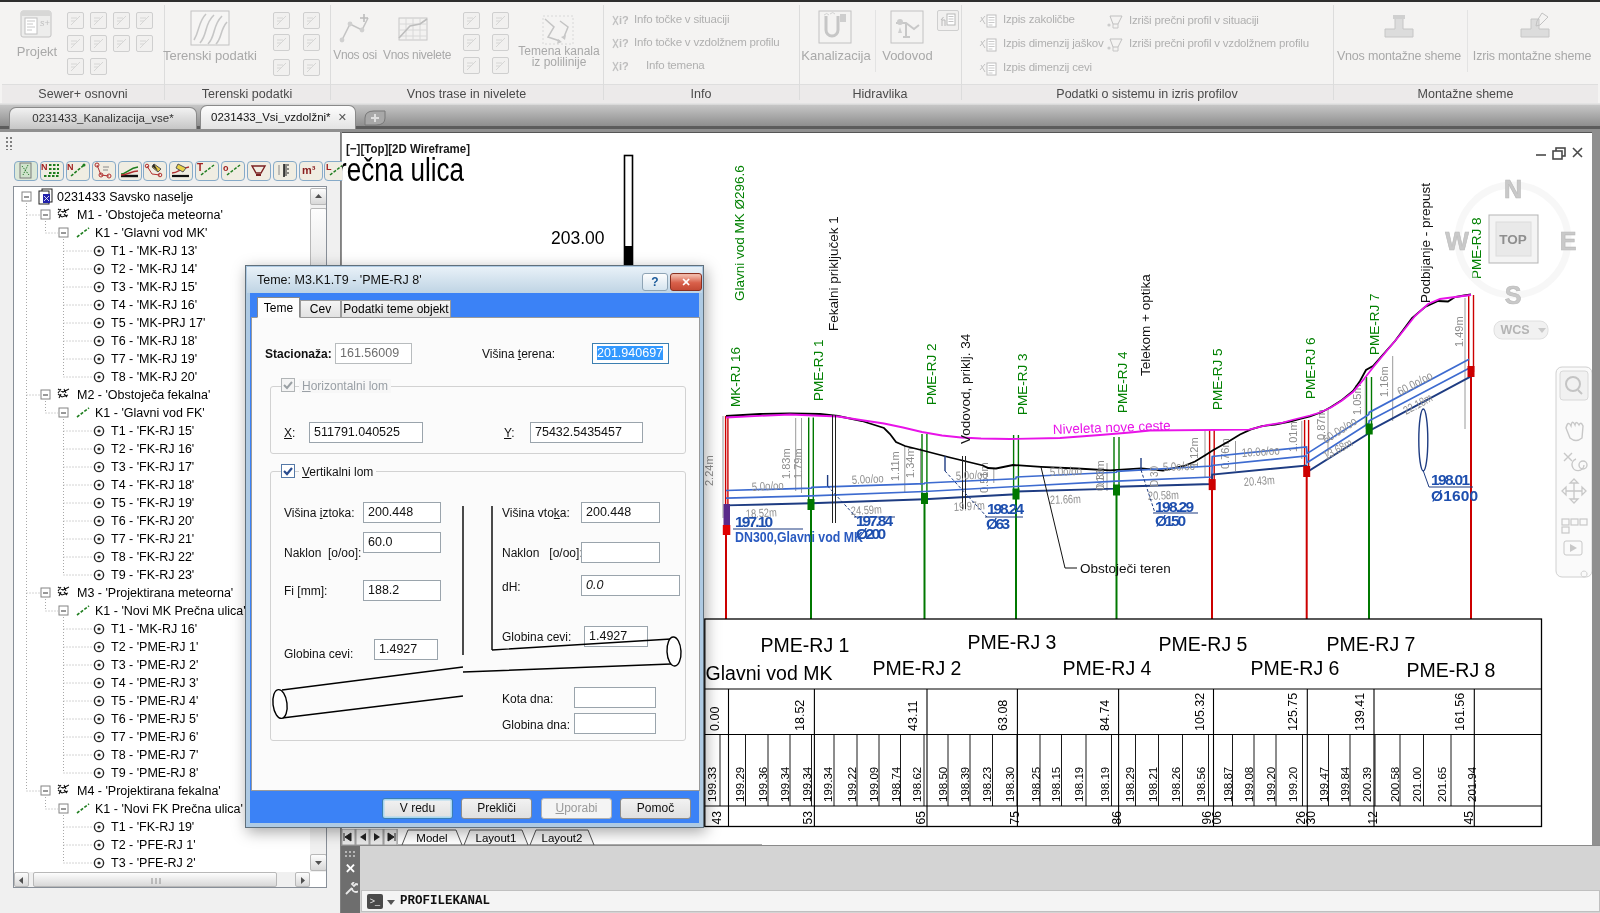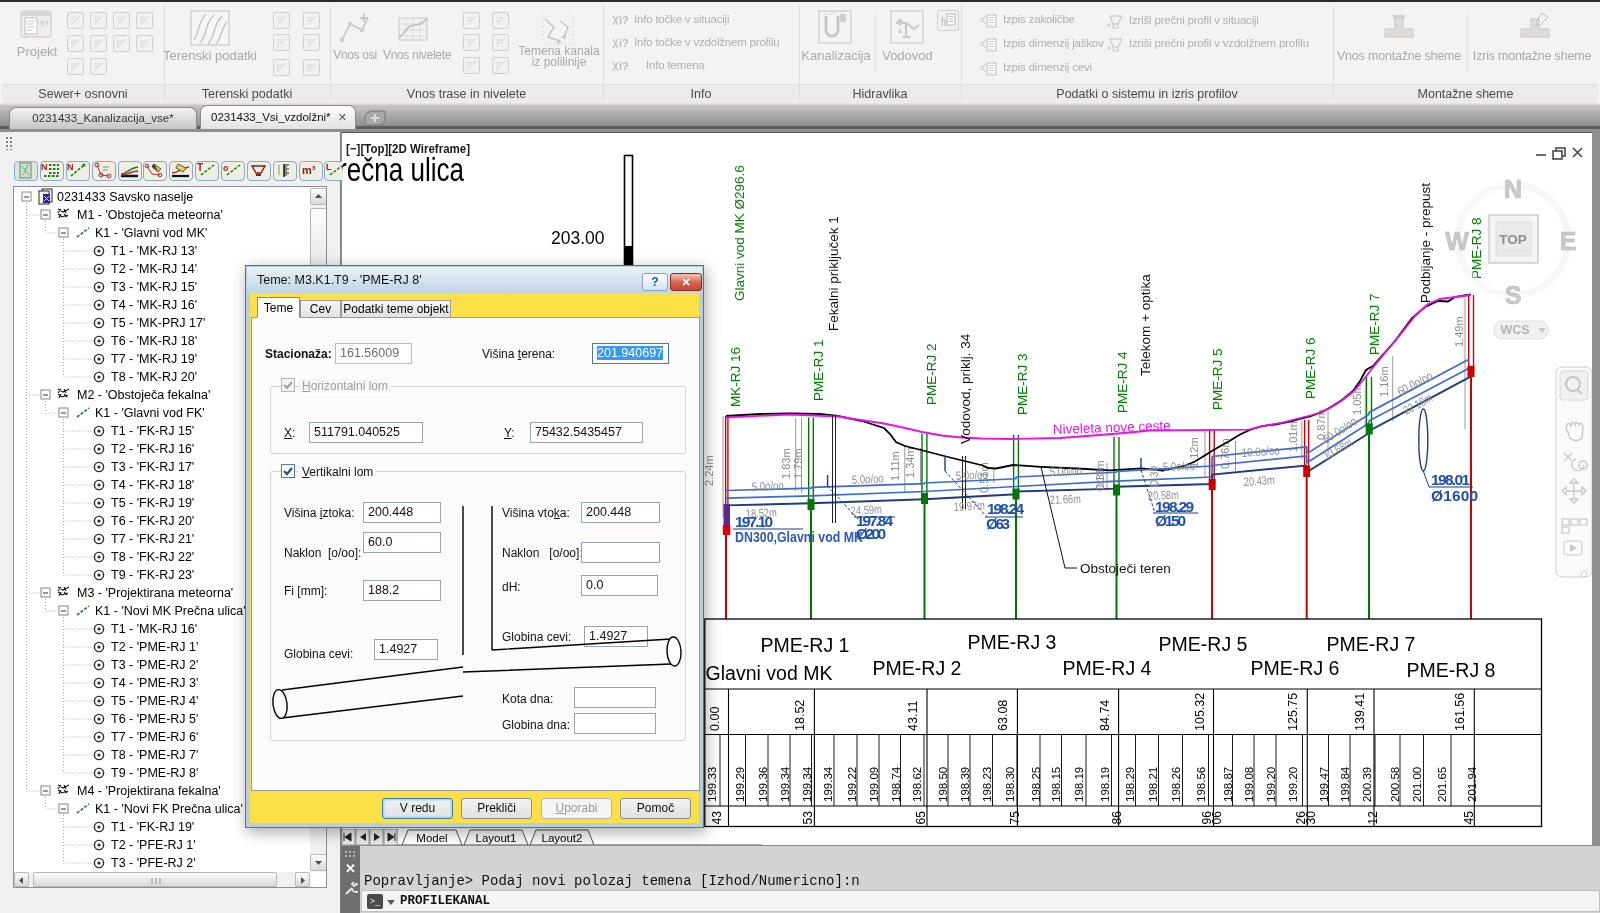--- a/index.html
+++ b/index.html
@@ -13,21 +13,21 @@
 .gicon{position:absolute;border:1px solid #cfcfcf;background:#f1f0ef;border-radius:2px;}
 .tabbar{position:absolute;left:0;top:105px;width:1600px;height:24px;background:linear-gradient(#c6c6c6,#8e8e8e);border-bottom:3px solid #5c5c5c;}
 .tab1{position:absolute;left:9px;top:2px;width:188px;height:22px;background:linear-gradient(#f2f2f2,#c6c6c6);border:1px solid #8a8a8a;border-bottom:none;border-radius:7px 7px 0 0;font-size:11.5px;color:#333;text-align:center;line-height:21px;}
 .tab2{position:absolute;left:200px;top:0px;width:156px;height:24px;background:linear-gradient(#fdfdfd,#e3e3e3);border:1px solid #8a8a8a;border-bottom:none;border-radius:7px 7px 0 0;font-size:11.5px;color:#111;line-height:22px;padding-left:10px;}
 .panel{position:absolute;left:0;top:132px;width:341px;height:781px;background:#f0f0f0;border-right:1px solid #808080;}
 .ptitle{position:absolute;left:2px;top:1px;width:337px;height:20px;background:linear-gradient(#b5b5b5,#9d9d9d);border-radius:4px 4px 0 0;font-size:13px;color:#1a1a1a;line-height:20px;padding-left:16px;}
 .tbtn{position:absolute;top:29px;width:24px;height:20px;border:1.5px solid #86aac8;border-radius:4px;background:#f0ede2;}
 .tree{position:absolute;left:13px;top:54px;width:314px;height:702px;background:#fff;border:1px solid #888f98;overflow:hidden;}
 .vscroll{position:absolute;right:1px;top:1px;width:17px;height:684px;background:#f0f0f0;}
 .sbtn{position:absolute;width:17px;height:17px;background:linear-gradient(#fdfdfd,#d8d8d8);border:1px solid #b8b8b8;border-radius:2px;}
-.dlg{position:absolute;left:245px;top:265px;width:459px;height:563px;background:#fde047;border:1px solid #60707c;box-shadow:0 0 0 4px rgba(180,205,225,.95) inset, 2px 4px 14px rgba(0,0,0,.35);}
+.dlg{position:absolute;left:245px;top:265px;width:459px;height:563px;background:#3b82f6;border:1px solid #60707c;box-shadow:0 0 0 4px rgba(180,205,225,.95) inset, 2px 4px 14px rgba(0,0,0,.35);}
 .dtitle{position:absolute;left:1px;top:1px;right:1px;height:26px;background:linear-gradient(#e8f1f8,#bfd4e4);font-size:12.5px;color:#111;line-height:26px;padding-left:10px;}
 .gbox{position:absolute;border:1px solid #d2d2d2;border-radius:3px;}
 .dlabel{position:absolute;font-size:12px;color:#111;white-space:nowrap;}
 .dlabel.dis{color:#9aa0a6;}
 .tbox{position:absolute;background:#fff;border:1px solid #9aa4ac;font-size:12.5px;color:#111;padding-left:4px;line-height:19px;}
 .dbtn{position:absolute;width:71px;height:21px;background:linear-gradient(#f2f2f2,#e0e0e0);border:1px solid #8c8c8c;border-radius:3px;font-size:12px;color:#111;text-align:center;line-height:19px;}
 .mono{font-family:"Liberation Mono",monospace;}
 </style></head><body>
 <div id="app">
 <div class="ribbon">
@@ -849,21 +849,21 @@
       <div class="tbox" style="left:117px;top:266px;width:78px;height:21px;">60.0</div>
       <div class="dlabel" style="left:38px;top:318px;">Fi [mm]:</div>
       <div class="tbox" style="left:117px;top:314px;width:78px;height:21px;">188.2</div>
       <div class="dlabel" style="left:38px;top:381px;">Globina cevi:</div>
       <div class="tbox" style="left:128px;top:373px;width:64px;height:21px;">1.4927</div>
       <div class="dlabel" style="left:256px;top:240px;">Višina vto<span style="text-decoration:underline">k</span>a:</div>
       <div class="tbox" style="left:335px;top:236px;width:79px;height:21px;">200.448</div>
       <div class="dlabel" style="left:256px;top:280px;">Naklon&nbsp;&nbsp; [o/oo]:</div>
       <div class="tbox" style="left:335px;top:276px;width:79px;height:21px;"></div>
       <div class="dlabel" style="left:256px;top:314px;">dH:</div>
-      <div class="tbox" style="left:335px;top:309px;width:77px;height:21px;">0.0</div>
+      <div class="tbox" style="left:335px;top:309px;width:99px;height:21px;font-style:italic;">0.0</div>
       <div class="dlabel" style="left:256px;top:364px;">Globina cevi:</div>
       <div class="tbox" style="left:338px;top:360px;width:64px;height:21px;">1.4927</div>
       <div class="dlabel" style="left:256px;top:426px;">Kota dna:</div>
       <div class="tbox" style="left:328px;top:421px;width:82px;height:21px;"></div>
       <div class="dlabel" style="left:256px;top:452px;">Globina dna:</div>
       <div class="tbox" style="left:328px;top:447px;width:82px;height:21px;"></div>
       <svg class="abs" style="left:20px;top:234px;" width="420" height="240" viewBox="0 0 420 240">
         <g fill="#fff" stroke="#000" stroke-width="1.4">
           <path d="M197 6 L197 155 M226 6 L226 150" fill="none"></path>
           <path d="M226 150 L405 139 M197 172 L405 164" fill="none"></path>
@@ -887,21 +887,20 @@
             <circle cx="2" cy="6" r="1"></circle>
             <circle cx="6" cy="6" r="1"></circle>
             <circle cx="10" cy="6" r="1"></circle>
           </g>
         </svg>
         <div class="abs" style="left:0px;top:15px;width:19px;text-align:center;color:#fff;font-size:13px;font-weight:bold;">✕</div>
         <svg class="abs" style="left:3px;top:36px;" width="14" height="14" viewBox="0 0 14 14">
           <path d="M2 12 L8 6 M8 6 a4 4 0 1 0 4 -4 l-2 2 l-2 -2 l2 -2" stroke="#e8e8e8" stroke-width="1.8" fill="none"></path>
         </svg>
       </div>
-      <div class="mono abs" style="left:23px;top:27px;font-size:14px;color:#111;white-space:pre;">Popravljanje&gt; Podaj novi polozaj temena [Izhod/Numericno]:n</div>
       <div class="abs" style="left:20px;top:44px;width:1239px;height:22px;background:#f4f4f4;border:1px solid #c0c0c0;">
         <div class="abs" style="left:5px;top:3px;width:16px;height:15px;background:#4a4a4a;border-radius:2px;color:#eee;font-size:9px;line-height:14px;text-align:center;" class2="mono">&gt;_</div>
         <svg class="abs" style="left:24px;top:8px;" width="10" height="8">
           <path d="M1 1 l4 5 l4 -5 z" fill="#555"></path>
         </svg>
         <div class="mono abs" style="left:38px;top:3px;font-size:12.5px;font-weight:bold;color:#111;">PROFILEKANAL</div>
       </div>
     </div>
   </div>
 </body></html>

